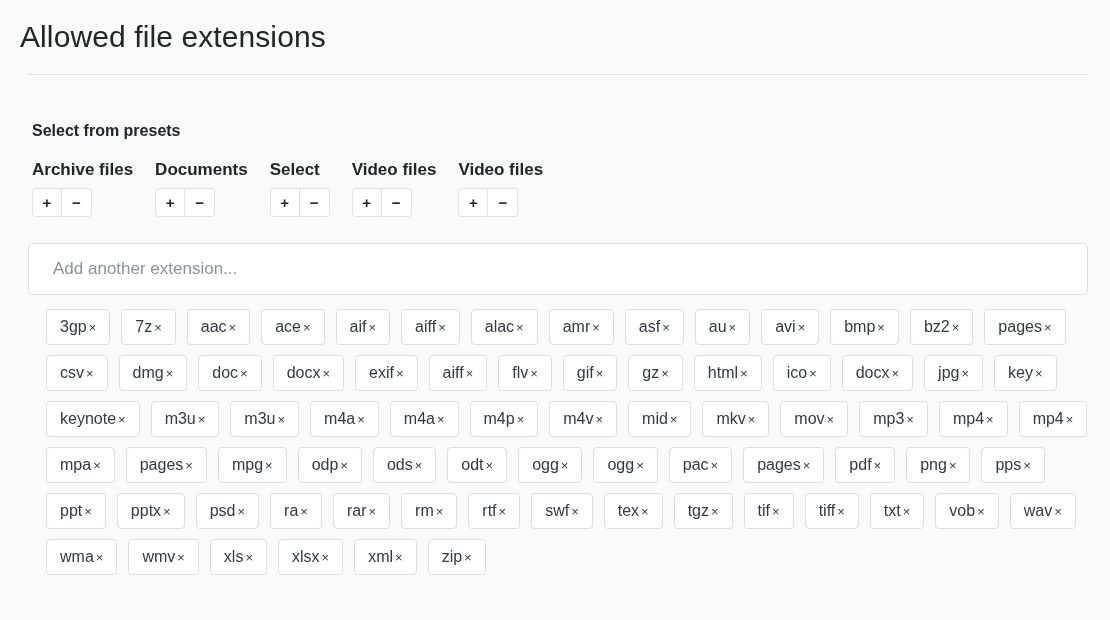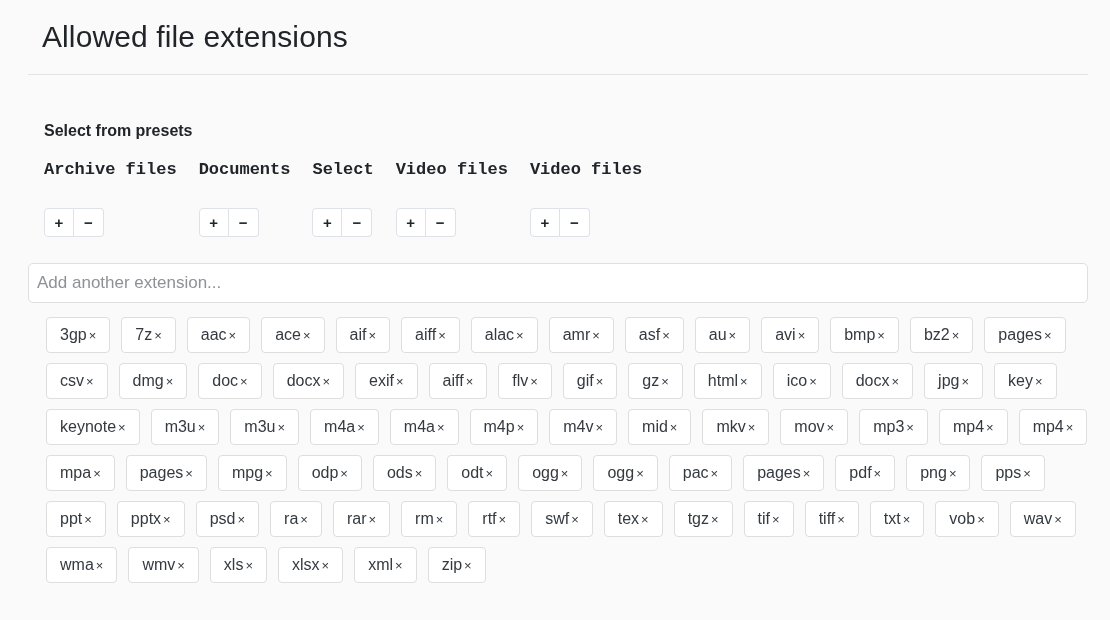--- a/index.html
+++ b/index.html
@@ -15,38 +15,38 @@
     overflow: hidden;
   }
   .page {
     width: 1110px;
     height: 620px;
     box-sizing: border-box;
     position: relative;
   }
   
   .page-header {
-    padding: 18px 28px 0 42px;
+    padding: 18px 28px 0 20px;
   }
   .page-title {
     font-size: 30px;
     font-weight: 400;
     line-height: 38px;
     color: #212529;
     margin: 0;
     letter-spacing: 0.1px;
   }
   .header-divider {
     margin: 18px 22px 0 28px;
     height: 1px;
     background: #e3e3e4;
   }
   
   .presets-section {
-    padding: 0 44px;
+    padding: 0 32px;
     margin-top: 46px;
   }
   .presets-heading {
     font-size: 16px;
     font-weight: 700;
     line-height: 20px;
     color: #212529;
     margin: 0 0 18px 0;
   }
   .preset-list {
@@ -58,22 +58,21 @@
     display: flex;
     flex-direction: column;
     align-items: flex-start;
   }
   .preset-label {
     font-size: 17px;
     font-weight: 700;
     line-height: 21px;
     color: #212529;
     white-space: nowrap;
-    margin-bottom: 28px;
-    font-family: Liberation Mono, monospace;
+    margin-bottom: 8px;
   }
   .btn-group {
     display: inline-flex;
   }
   .btn-group .pbtn {
     background: #ffffff;
     border: 1px solid #dee2e6;
     color: #212529;
     font-family: "Liberation Sans", sans-serif;
     font-size: 15px;
@@ -97,25 +96,25 @@
   }
   
   .ext-input-wrap {
     padding: 0 22px 0 28px;
     margin-top: 26px;
   }
   .ext-input {
     display: block;
     width: 100%;
     box-sizing: border-box;
-    height: 40px;
+    height: 52px;
     background: #ffffff;
     border: 1px solid #dfdfe0;
     border-radius: 5px;
-    padding: 0 8px;
+    padding: 0 24px;
     font-family: "Liberation Sans", sans-serif;
     font-size: 17px;
     color: #b91c1c;
     outline: none;
   }
   .ext-input::placeholder {
     color: #8d9296;
     opacity: 1;
   }
   

